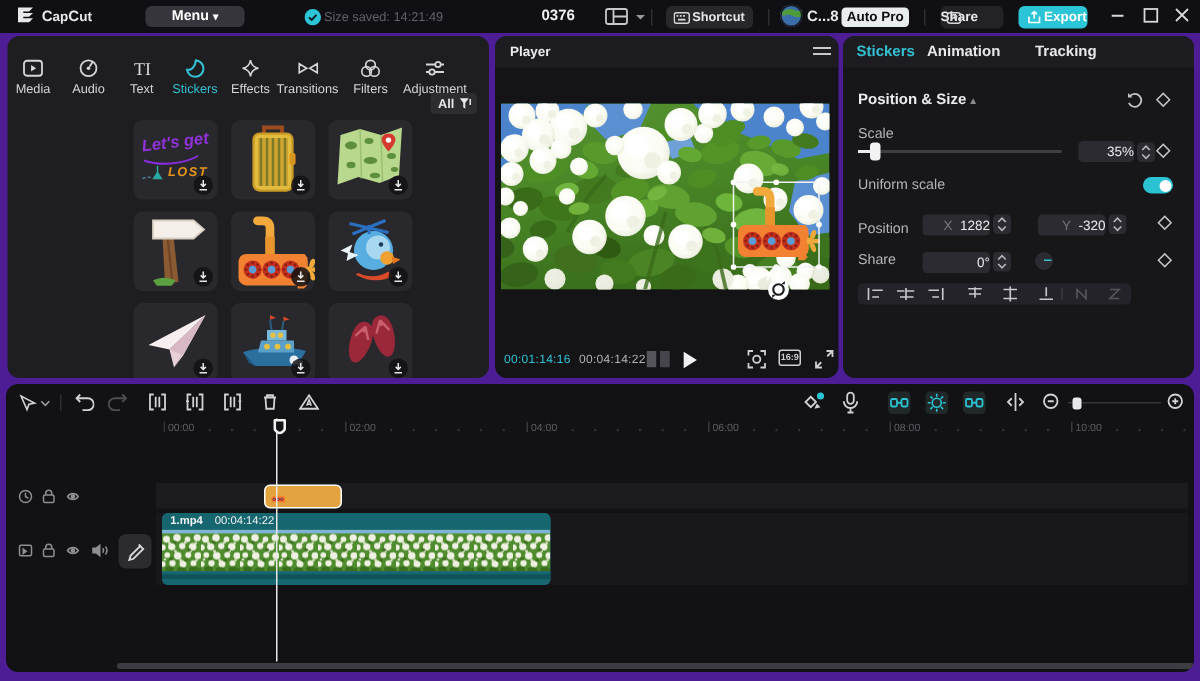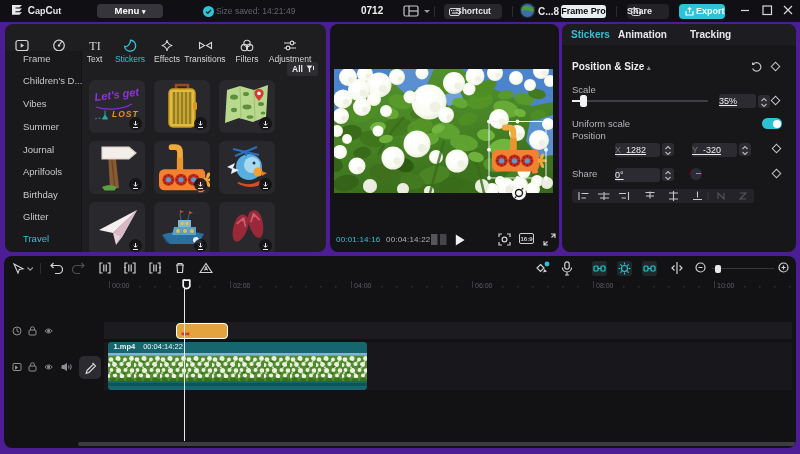--- a/index.html
+++ b/index.html
@@ -10,21 +10,21 @@
 
 
 #topbar { left:0; top:0; width:800px; height:22px; background:#101014; }
 #logo { left:10px; top:3px; width:90px; height:16px; color:#e8e8ea; font-weight:bold; font-size:10px; }
 #menubtn { left:97px; top:4px; width:66px; height:14px; background:#35353b; border-radius:4px;
   color:#fff; font-weight:bold; font-size:9.5px; text-align:center; line-height:14px; }
 #autosave { left:216px; top:6px; color:#62626a; font-size:8.5px; }
 #num0829 { left:361px; top:5px; color:#f0f0f0; font-weight:bold; font-size:10px; }
 .sep { width:1px; height:11px; background:#2c2c31; top:6px; }
 #shortcutbtn { left:444px; top:4px; width:58px; height:15px; background:#27272c; border-radius:4px;
-  color:#e6e6e8; font-weight:bold; font-size:8.5px; line-height:15px; padding-left:12px; }
+  color:#e6e6e8; font-weight:bold; font-size:8.5px; text-align:center; line-height:15px; padding-left:12px; }
 #cname { left:538px; top:6px; color:#e8e8ea; font-weight:bold; font-size:10px; }
 #joinpro { left:561px; top:5px; width:45px; height:13px; background:#e9edf0; border-radius:3px;
   color:#0c0c0e; font-weight:bold; font-size:9px; text-align:center; line-height:13px; }
 #sharebtn { left:627px; top:4px; width:42px; height:15px; color:#ececee; font-weight:bold; font-size:9px;
   line-height:15px; padding-left:0; background:#222227; border-radius:4px;}
 #exportbtn { left:679px; top:4px; width:46px; height:15px; background:#2cc5d7; border-radius:4px;
   color:#ffffff; font-weight:bold; font-size:9px; line-height:15px; padding-left:17px; }
 
 
 #leftpanel { left:5px; top:24px; width:321px; height:228px; background:#1e1e21; border-radius:8px; overflow:hidden; }
@@ -52,21 +52,21 @@
 #tc2 { left:56px; top:211px; color:#b2b2b6; font-size:8px; letter-spacing:0.2px;}
 #ratio { left:189px; top:209px; width:15px; height:11px; border:1px solid #d0d0d4; border-radius:2px;
   color:#d0d0d4; font-size:6px; font-weight:bold; text-align:center; line-height:10px; }
 
 
 #rheader { left:0; top:0; width:234px; height:21px; background:#1d1d21; }
 .rtab { position:absolute; top:0; height:21px; line-height:21px; font-weight:bold; font-size:10px; color:#e8e8ea; }
 .rtab.sel { color:#32c0d2; }
 .rlabel { position:absolute; color:#b4b4b9; font-size:9.5px; }
 .rbox { position:absolute; background:#2b2b31; border-radius:3px; color:#ececee; font-size:9px;
-  text-align:left;text-decoration:underline; }
+  text-align:right; }
 .stepper { position:absolute; width:12px; height:13px; background:#2b2b31; border-radius:3px; }
 .kd { position:absolute; width:7px; height:7px; border:1.2px solid #c4c4c8; transform:rotate(45deg); }
 .rulertext { position:absolute; top:26px; color:#5e5e66; font-size:7px; }
 .lane { position:absolute; left:100px; width:688px; background:#1c1c20; }
 #stickerclip { left:172px; top:67px; width:52px; height:16px; background:#e3a33e;
   border:1.5px solid #fff; border-radius:4px; }
 #videoclip { left:103.5px; top:86px; width:259px; height:48px; border-radius:4px; overflow:hidden; background:#15666f;}
 #vcheader { left:0; top:0; width:261px; height:11px; background:#15666f; color:#f2f2f2; font-size:7.5px; }
 #vcbottom { left:0; top:39px; width:259px; height:9px; background:#15666f; }
 #pencilbtn { left:75px; top:100px; width:22px; height:23px; background:#2b2b30; border-radius:5px; }
@@ -176,21 +176,21 @@
           <path d="M2 2h10l-2.6 2.6H5.5v1h6.5l-2.6 2.6H5.5v1H12l-2.6 2.6H2z" fill="#e8e8ea"></path>
         </svg>
       <span style="font-size:10px">C<span style="font-size:9px">ap</span>C<span style="font-size:9px">ut</span></span>
     </div>
     <div class="abs" id="menubtn">Menu <span style="font-size:7px">▾</span></div>
     <svg class="abs" style="left:203px;top:6px" width="11" height="11" viewBox="0 0 11 11">
         <circle cx="5.5" cy="5.5" r="5.5" fill="#2cc5d7"></circle>
         <path d="M3 5.6l1.8 1.7 3.2-3.4" stroke="#0d1a1c" stroke-width="1.3" fill="none"></path>
       </svg>
     <div class="abs" id="autosave">Size saved: 14:21:49</div>
-    <div class="abs" id="num0829">0712</div>
+    <div class="abs" id="num0829">0376</div>
     <svg class="abs" style="left:403px;top:5px" width="30" height="12" viewBox="0 0 30 12">
         <rect x="1" y="1" width="14" height="10" rx="1.5" fill="none" stroke="#c8c8cc" stroke-width="1.2"></rect>
         <line x1="6" y1="1" x2="6" y2="11" stroke="#c8c8cc" stroke-width="1.2"></line>
         <line x1="6" y1="6" x2="15" y2="6" stroke="#c8c8cc" stroke-width="1.2"></line>
         <path d="M21 5l3 3 3-3" fill="#9a9a9e"></path>
       </svg>
     <div class="abs sep" style="left:434px"></div>
     <div class="abs" id="shortcutbtn">Shortcut
       <svg class="abs" style="left:5px;top:3.5px" width="11" height="8" viewBox="0 0 11 8">
           <rect x="0.5" y="0.5" width="10" height="7" rx="1.5" fill="none" stroke="#d6d6d8"></rect>
@@ -200,21 +200,21 @@
           <rect x="3" y="4.5" width="5" height="1.2" fill="#d6d6d8"></rect>
         </svg>
     </div>
     <div class="abs sep" style="left:512px"></div>
     <svg class="abs" style="left:520px;top:3px" width="15" height="15" viewBox="0 0 15 15">
         <circle cx="7.5" cy="7.5" r="7.5" fill="#3a6ea8"></circle>
         <path d="M1.5 5c2-2 5-2.5 7.5-1.5s4.5 1 5.5.2c.4 1.2.5 2.6.2 3.8-2 1.5-4.5 1-6.5 0S3.5 6.8 1.8 8C1.4 7 1.4 6 1.5 5z" fill="#4e9b3c"></path>
         <circle cx="7.5" cy="7.5" r="7" fill="none" stroke="#1a1a1e"></circle>
       </svg>
     <div class="abs" id="cname">C...8</div>
-    <div class="abs" id="joinpro">Frame Pro</div>
+    <div class="abs" id="joinpro">Auto Pro</div>
     <div class="abs sep" style="left:616px"></div>
     <div class="abs" id="sharebtn">Share
       <svg class="abs" style="left:4px;top:3.5px" width="10" height="8" viewBox="0 0 10 8">
           <rect x="0.5" y="0.5" width="9" height="7" rx="2" fill="none" stroke="#d6d6d8"></rect>
           <path d="M3 5.5c1-2 2.5-2.3 3.5-2.3M5 1.8l1.8 1.4-1.8 1.4" fill="none" stroke="#d6d6d8"></path>
         </svg>
     </div>
     <div class="abs" id="exportbtn">Export
       <svg class="abs" style="left:6px;top:3px" width="9" height="9" viewBox="0 0 9 9">
           <path d="M1 4v4h7V4" fill="none" stroke="#fff" stroke-width="1.1"></path>
@@ -253,31 +253,20 @@
           <circle cx="7" cy="4.4" r="3.2" fill="none" stroke="#d6d6d8" stroke-width="1.1"></circle>
           <circle cx="4.4" cy="8.6" r="3.2" fill="none" stroke="#d6d6d8" stroke-width="1.1"></circle>
           <circle cx="9.6" cy="8.6" r="3.2" fill="none" stroke="#d6d6d8" stroke-width="1.1"></circle>
         </svg>Filters</div>
     <div class="tab" style="left:263px"><svg width="14" height="13" viewBox="0 0 14 13">
           <line x1="1" y1="4" x2="13" y2="4" stroke="#d6d6d8" stroke-width="1.2"></line>
           <line x1="1" y1="9" x2="13" y2="9" stroke="#d6d6d8" stroke-width="1.2"></line>
           <circle cx="9" cy="4" r="1.8" fill="#1e1e21" stroke="#d6d6d8" stroke-width="1.2"></circle>
           <circle cx="5" cy="9" r="1.8" fill="#1e1e21" stroke="#d6d6d8" stroke-width="1.2"></circle>
         </svg>Adjustment</div>
-    <div class="abs" id="sidebar">
-      <div class="cat" style="top:1.5px">Frame</div>
-      <div class="cat" style="top:23.5px">Children's D...</div>
-      <div class="cat" style="top:46.5px">Vibes</div>
-      <div class="cat" style="top:69.5px">Summer</div>
-      <div class="cat" style="top:92.5px">Journal</div>
-      <div class="cat" style="top:114.5px">Aprilfools</div>
-      <div class="cat" style="top:137.5px">Birthday</div>
-      <div class="cat" style="top:159.5px">Glitter</div>
-      <div class="cat sel" style="top:181.5px">Travel</div>
-    </div>
     <div class="abs" id="allbtn">All
       <svg class="abs" style="left:19px;top:3px" width="9" height="8" viewBox="0 0 9 8">
           <path d="M0.5 0.5h6l-2.3 3v4l-1.4-1v-3z" fill="#e8e8ea"></path>
           <line x1="7.5" y1="1" x2="7.5" y2="5" stroke="#e8e8ea"></line>
         </svg>
     </div>
 
     <div class="tile" style="left:84px;top:56px"><svg width="56" height="53" viewBox="0 0 56 53">
       <text x="6" y="21" font-size="11" font-style="italic" font-weight="bold" fill="#9032d8" transform="rotate(-7 6 21)">Let's get</text>
       <path d="M7 27c10 3.5 25 3 36-3" stroke="#8a2be2" stroke-width="1.3" fill="none"></path>
@@ -389,20 +378,26 @@
           </g>
       <g transform="rotate(-14 38 26)">
             <path d="M38 8c5 0 7 5 7 12 0 8-3 16-7 16s-7-8-7-16c0-7 2-12 7-12z" fill="#9b2838"></path>
             <path d="M38 11l-4.5 8M38 11l4.5 8M38 11v4" stroke="#c86070" stroke-width="1.6" fill="none"></path>
           </g>
     </svg><div class="dl"><svg width="13" height="13" viewBox="0 0 13 13">
             <path d="M6.5 3v4M4.8 5.6l1.7 1.7 1.7-1.7M4 9.5h5" stroke="#e8e8ea" stroke-width="1" fill="none"></path>
           </svg></div></div>
   </div>
   <div class="abs" id="playerpanel">
+    <div class="abs" id="pheader">Player
+      <svg class="abs" style="left:212px;top:7px" width="12" height="8" viewBox="0 0 12 8">
+          <line x1="0" y1="1" x2="12" y2="1" stroke="#c8c8cc" stroke-width="1.4"></line>
+          <line x1="0" y1="5" x2="12" y2="5" stroke="#c8c8cc" stroke-width="1.4"></line>
+        </svg>
+    </div>
     <svg class="abs" style="left:4px;top:45px" width="219" height="124" viewBox="0 0 219 124">
       <defs>
         <linearGradient id="grbg" x1="0" y1="0" x2="0.3" y2="1">
           <stop offset="0" stop-color="#55922f"></stop>
             <stop offset="0.55" stop-color="#488526"></stop>
             <stop offset="1" stop-color="#396e1b"></stop>
         </linearGradient>
       </defs>
       <rect width="219" height="124" fill="url(#grbg)"></rect>
       <g fill="#4b84cc">
@@ -628,21 +623,21 @@
     <div class="rbox" style="left:157px;top:70px;width:37px;height:14px;line-height:14px">35%</div>
     <div class="stepper" style="left:196px;top:70.5px"><svg width="12" height="13" viewBox="0 0 12 13">
           <path d="M3.5 5l2.5-2.5L8.5 5" fill="none" stroke="#b8b8bc" stroke-width="1.1"></path>
           <path d="M3.5 8l2.5 2.5L8.5 8" fill="none" stroke="#b8b8bc" stroke-width="1.1"></path>
         </svg></div>
     <div class="kd" style="left:210px;top:73px"></div>
     <div class="rlabel" style="left:10px;top:94px">Uniform scale</div>
     <div class="abs" style="left:200px;top:94px;width:20px;height:11px;background:#2bc3d4;border-radius:6px">
       <div class="abs" style="right:1.5px;top:1.5px;width:8px;height:8px;background:#fff;border-radius:50%"></div>
     </div>
-    <div class="rlabel" style="left:10px;top:106px">Position</div>
+    <div class="rlabel" style="left:10px;top:123px">Position</div>
     <div class="rbox" style="left:53px;top:118.5px;width:45px;height:14px;line-height:14px"><span style="color:#77777d">X</span>&nbsp; 1282</div>
     <div class="stepper" style="left:100px;top:119px"><svg width="12" height="13" viewBox="0 0 12 13">
           <path d="M3.5 5l2.5-2.5L8.5 5" fill="none" stroke="#b8b8bc" stroke-width="1.1"></path>
           <path d="M3.5 8l2.5 2.5L8.5 8" fill="none" stroke="#b8b8bc" stroke-width="1.1"></path>
         </svg></div>
     <div class="rbox" style="left:130px;top:118.5px;width:45px;height:14px;line-height:14px"><span style="color:#77777d">Y</span>&nbsp; -320</div>
     <div class="stepper" style="left:177px;top:119px"><svg width="12" height="13" viewBox="0 0 12 13">
           <path d="M3.5 5l2.5-2.5L8.5 5" fill="none" stroke="#b8b8bc" stroke-width="1.1"></path>
           <path d="M3.5 8l2.5 2.5L8.5 8" fill="none" stroke="#b8b8bc" stroke-width="1.1"></path>
         </svg></div>

